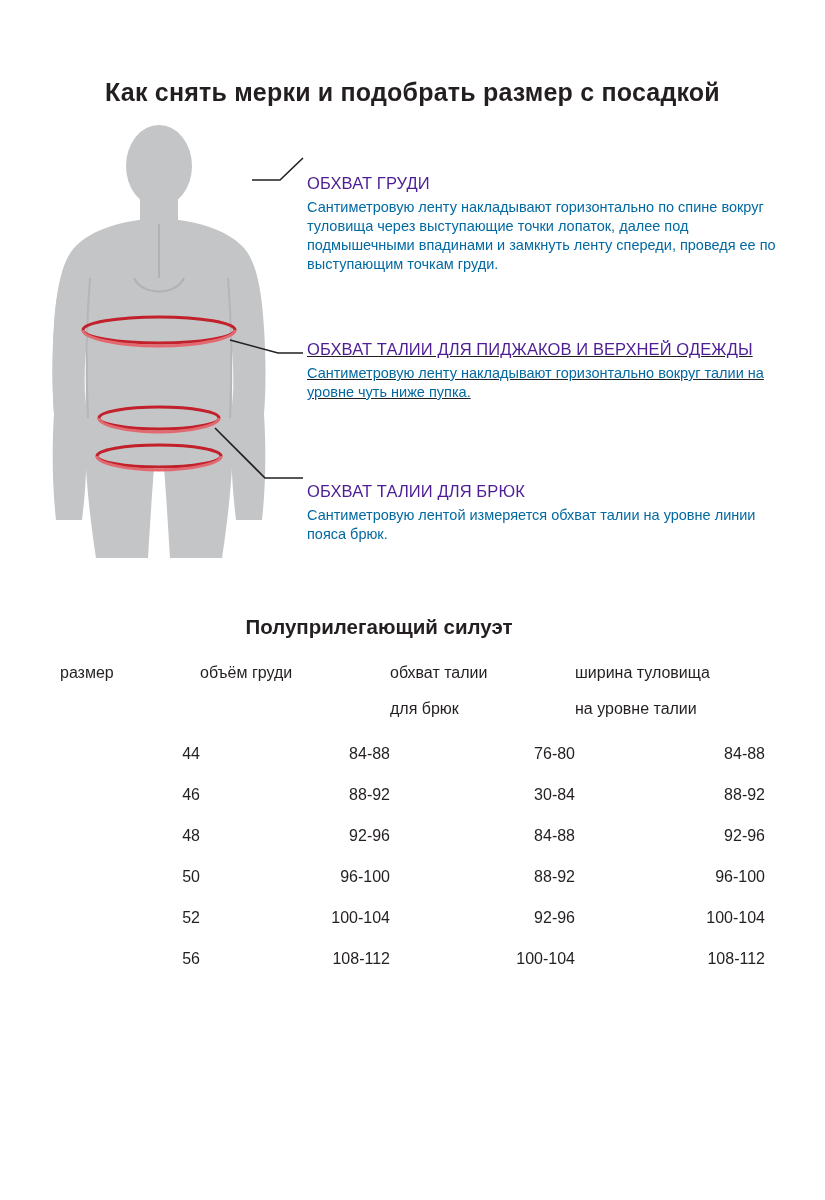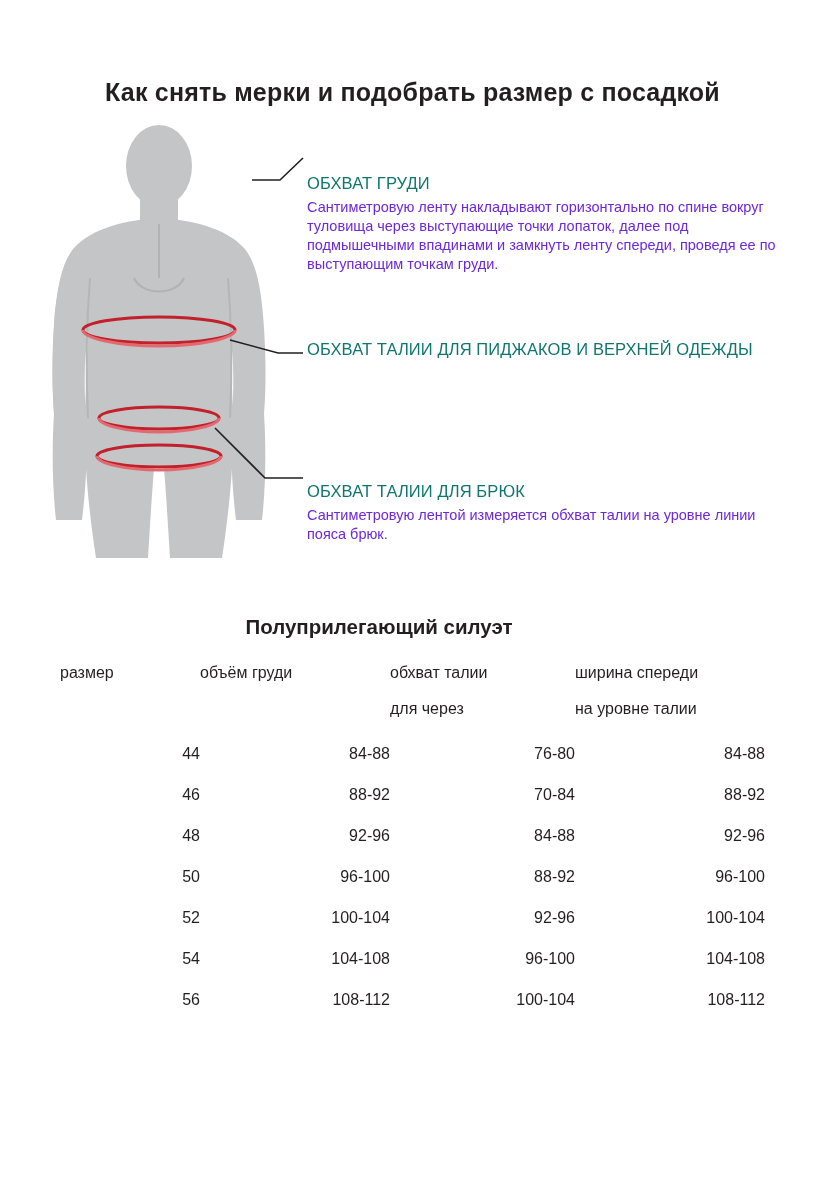--- a/index.html
+++ b/index.html
@@ -39,32 +39,32 @@
     width: 280px;
     height: 470px;
   }
 
   
   .callout {
     position: absolute;
   }
   .callout .heading {
     font-size: 16.5px;
-    color: #0f766e;
+    color: #4c1d95;
     letter-spacing: 0.1px;
     white-space: nowrap;
   }
   .callout .body {
     font-size: 14.5px;
     line-height: 19px;
-    color: #6d28d9;
+    color: #0369a1;
     margin-top: 5px;
   }
   #callout-chest { left: 307px; top: 174px; width: 470px; }
-  #callout-waist-jacket { left: 307px; top: 340px; width: 500px; }
+  #callout-waist-jacket { left: 307px; top: 340px; width: 500px; text-decoration: underline; }
   #callout-waist-trousers { left: 307px; top: 482px; width: 470px; }
 
   
   .table-title {
     position: absolute;
     top: 615px;
     left: 0;
     width: 758px;
     text-align: center;
     font-size: 20.5px;
@@ -169,20 +169,21 @@
     </svg>
   </div>
 
   <div class="callout" id="callout-chest">
     <div class="heading">ОБХВАТ ГРУДИ</div>
     <div class="body">Сантиметровую ленту накладывают горизонтально по спине вокруг туловища через выступающие точки лопаток, далее под подмышечными впадинами и замкнуть ленту спереди, проведя ее по выступающим точкам груди.</div>
   </div>
 
   <div class="callout" id="callout-waist-jacket">
     <div class="heading">ОБХВАТ ТАЛИИ ДЛЯ ПИДЖАКОВ И ВЕРХНЕЙ ОДЕЖДЫ</div>
+    <div class="body">Сантиметровую  ленту накладывают горизонтально вокруг талии на уровне чуть ниже пупка.</div>
   </div>
 
   <div class="callout" id="callout-waist-trousers">
     <div class="heading">ОБХВАТ ТАЛИИ ДЛЯ БРЮК</div>
     <div class="body">Сантиметровую лентой измеряется обхват талии на уровне линии пояса брюк.</div>
   </div>
 
   <div class="table-title">Полуприлегающий силуэт</div>
 
   <table class="sizes">
@@ -197,39 +198,39 @@
         <th>
           <span class="l1">размер</span>
           <span class="l2"></span>
         </th>
         <th>
           <span class="l1">объём груди</span>
           <span class="l2"></span>
         </th>
         <th>
           <span class="l1">обхват талии</span>
-          <span class="l2">для через</span>
-        </th>
-        <th>
-          <span class="l1">ширина спереди</span>
+          <span class="l2">для брюк</span>
+        </th>
+        <th>
+          <span class="l1">ширина туловища</span>
           <span class="l2">на уровне талии</span>
         </th>
       </tr>
     </thead>
     <tbody>
       <tr>
         <td>44</td>
         <td>84-88</td>
         <td>76-80</td>
         <td>84-88</td>
       </tr>
       <tr>
         <td>46</td>
         <td>88-92</td>
-        <td>70-84</td>
+        <td>30-84</td>
         <td>88-92</td>
       </tr>
       <tr>
         <td>48</td>
         <td>92-96</td>
         <td>84-88</td>
         <td>92-96</td>
       </tr>
       <tr>
         <td>50</td>
@@ -237,26 +238,20 @@
         <td>88-92</td>
         <td>96-100</td>
       </tr>
       <tr>
         <td>52</td>
         <td>100-104</td>
         <td>92-96</td>
         <td>100-104</td>
       </tr>
       <tr>
-        <td>54</td>
-        <td>104-108</td>
-        <td>96-100</td>
-        <td>104-108</td>
-      </tr>
-      <tr>
         <td>56</td>
         <td>108-112</td>
         <td>100-104</td>
         <td>108-112</td>
       </tr>
     </tbody>
   </table>
 
 </div>
 

